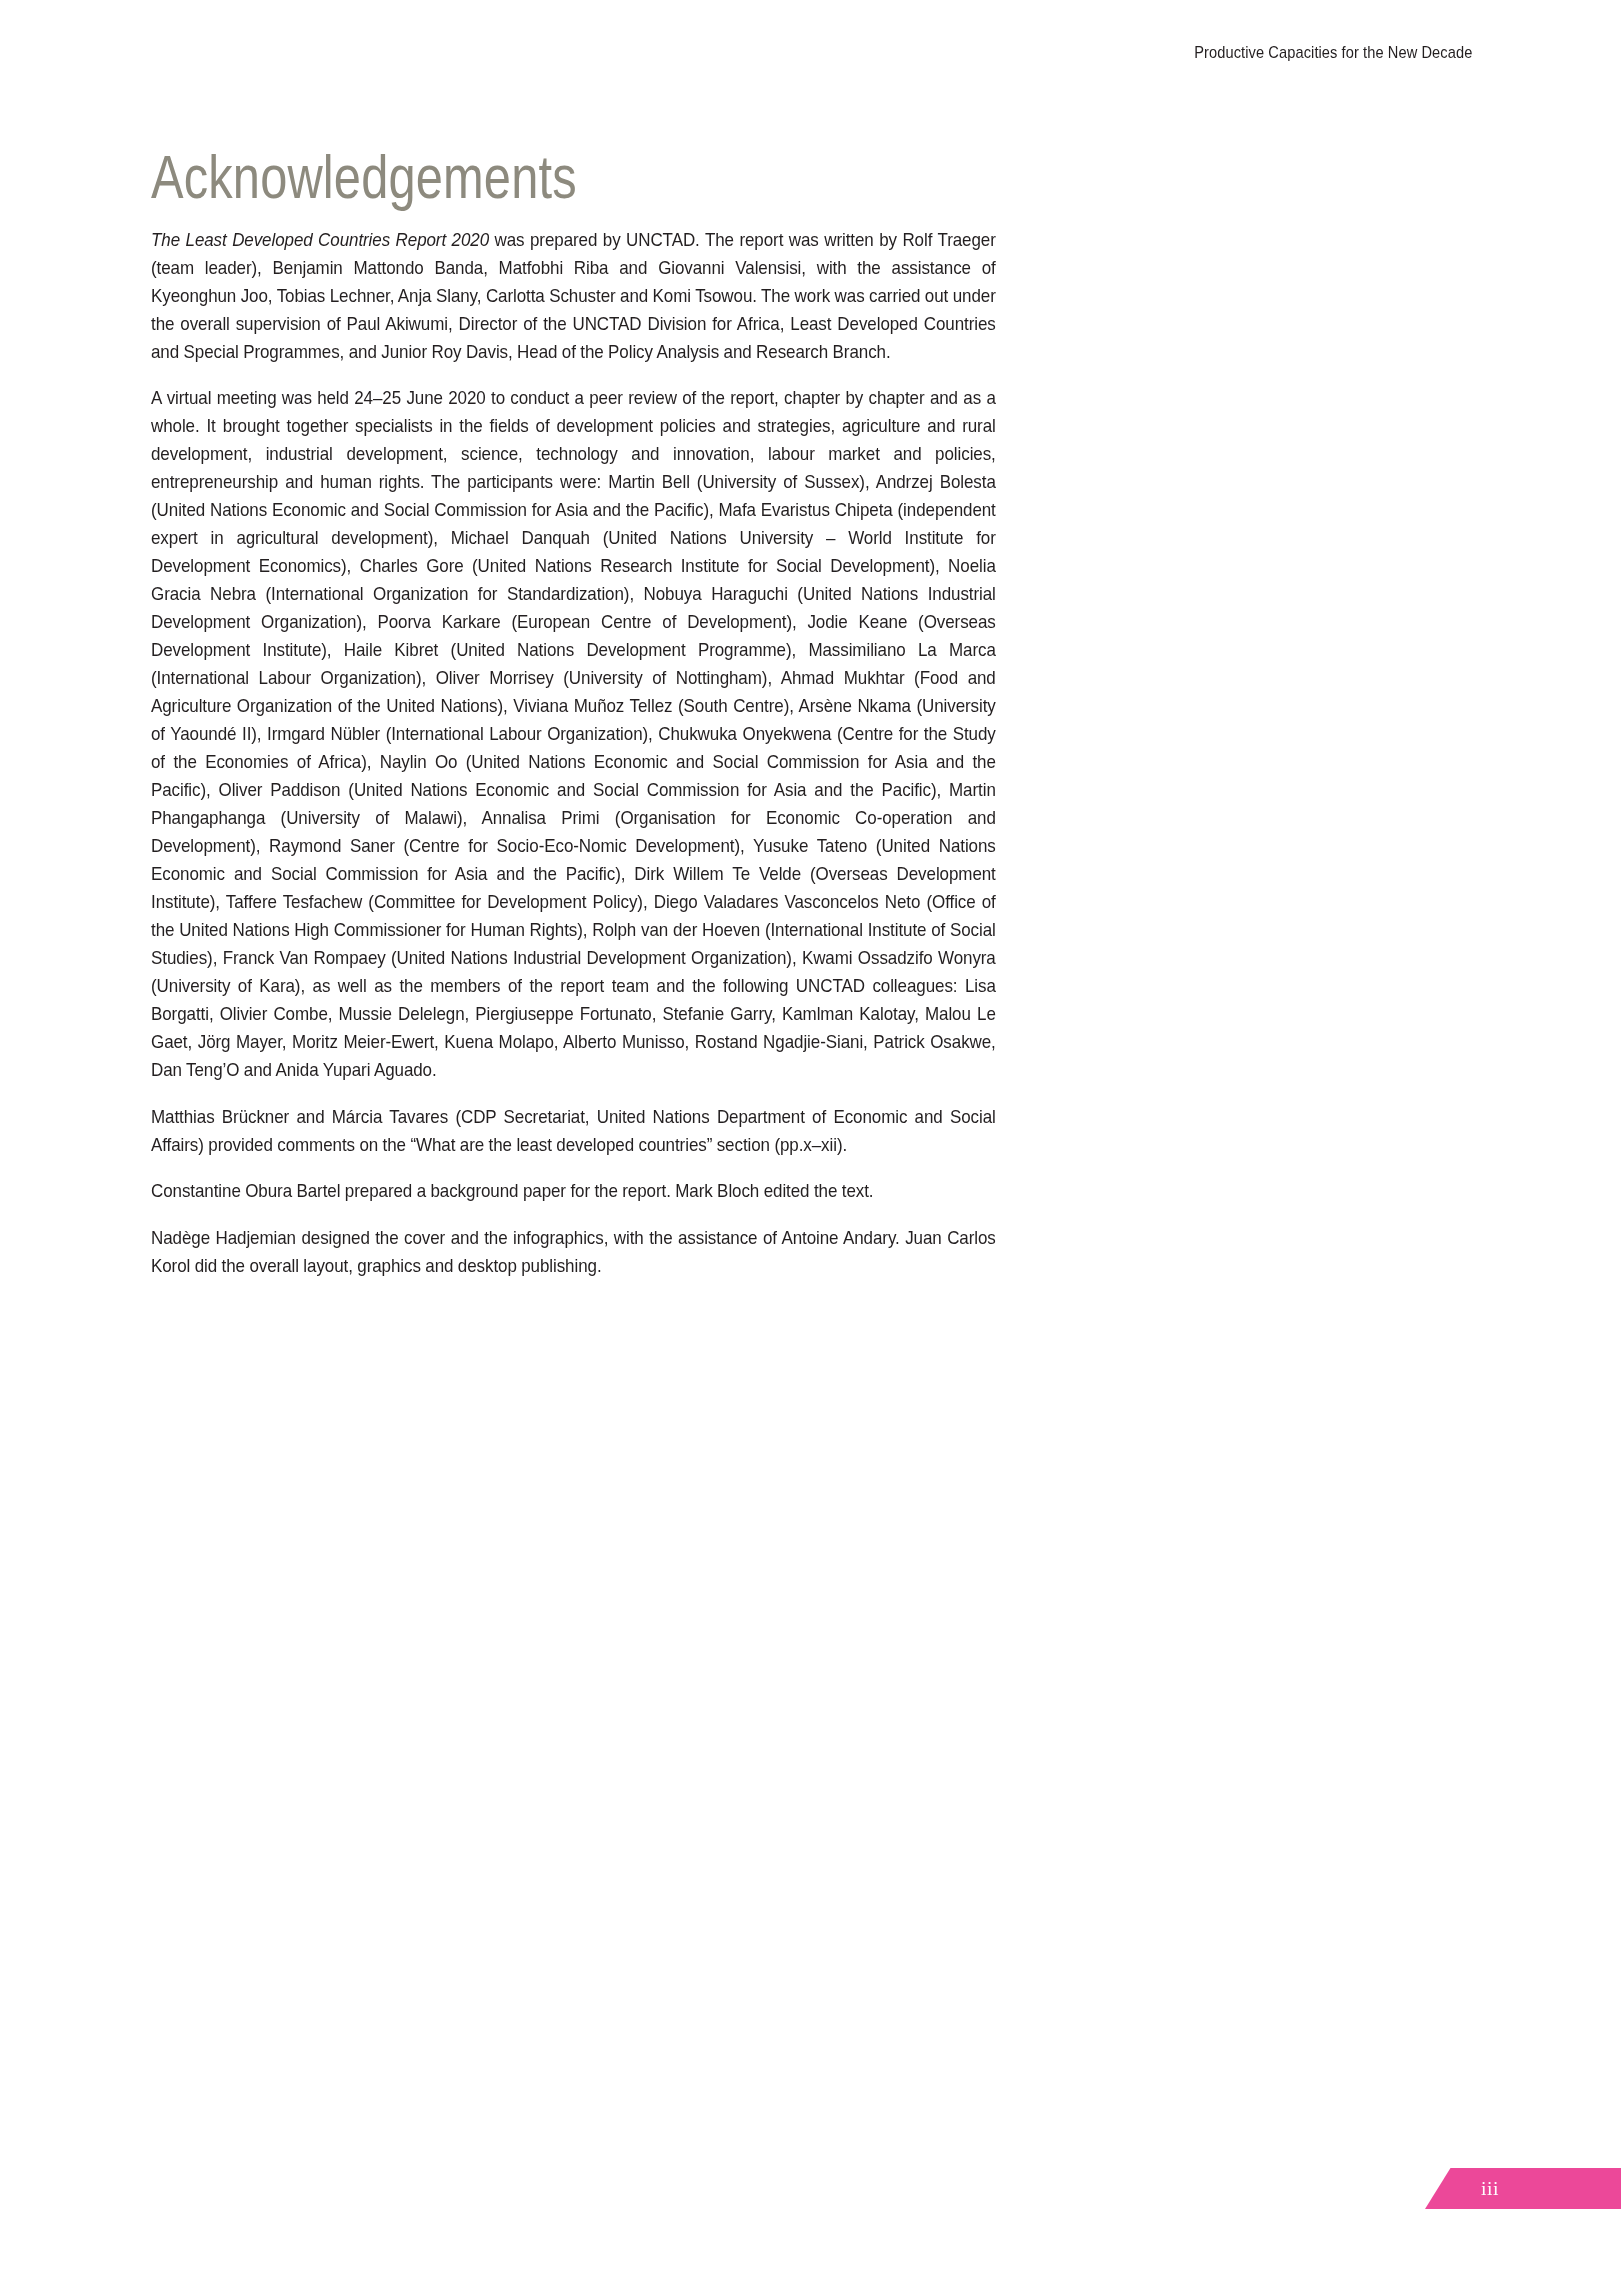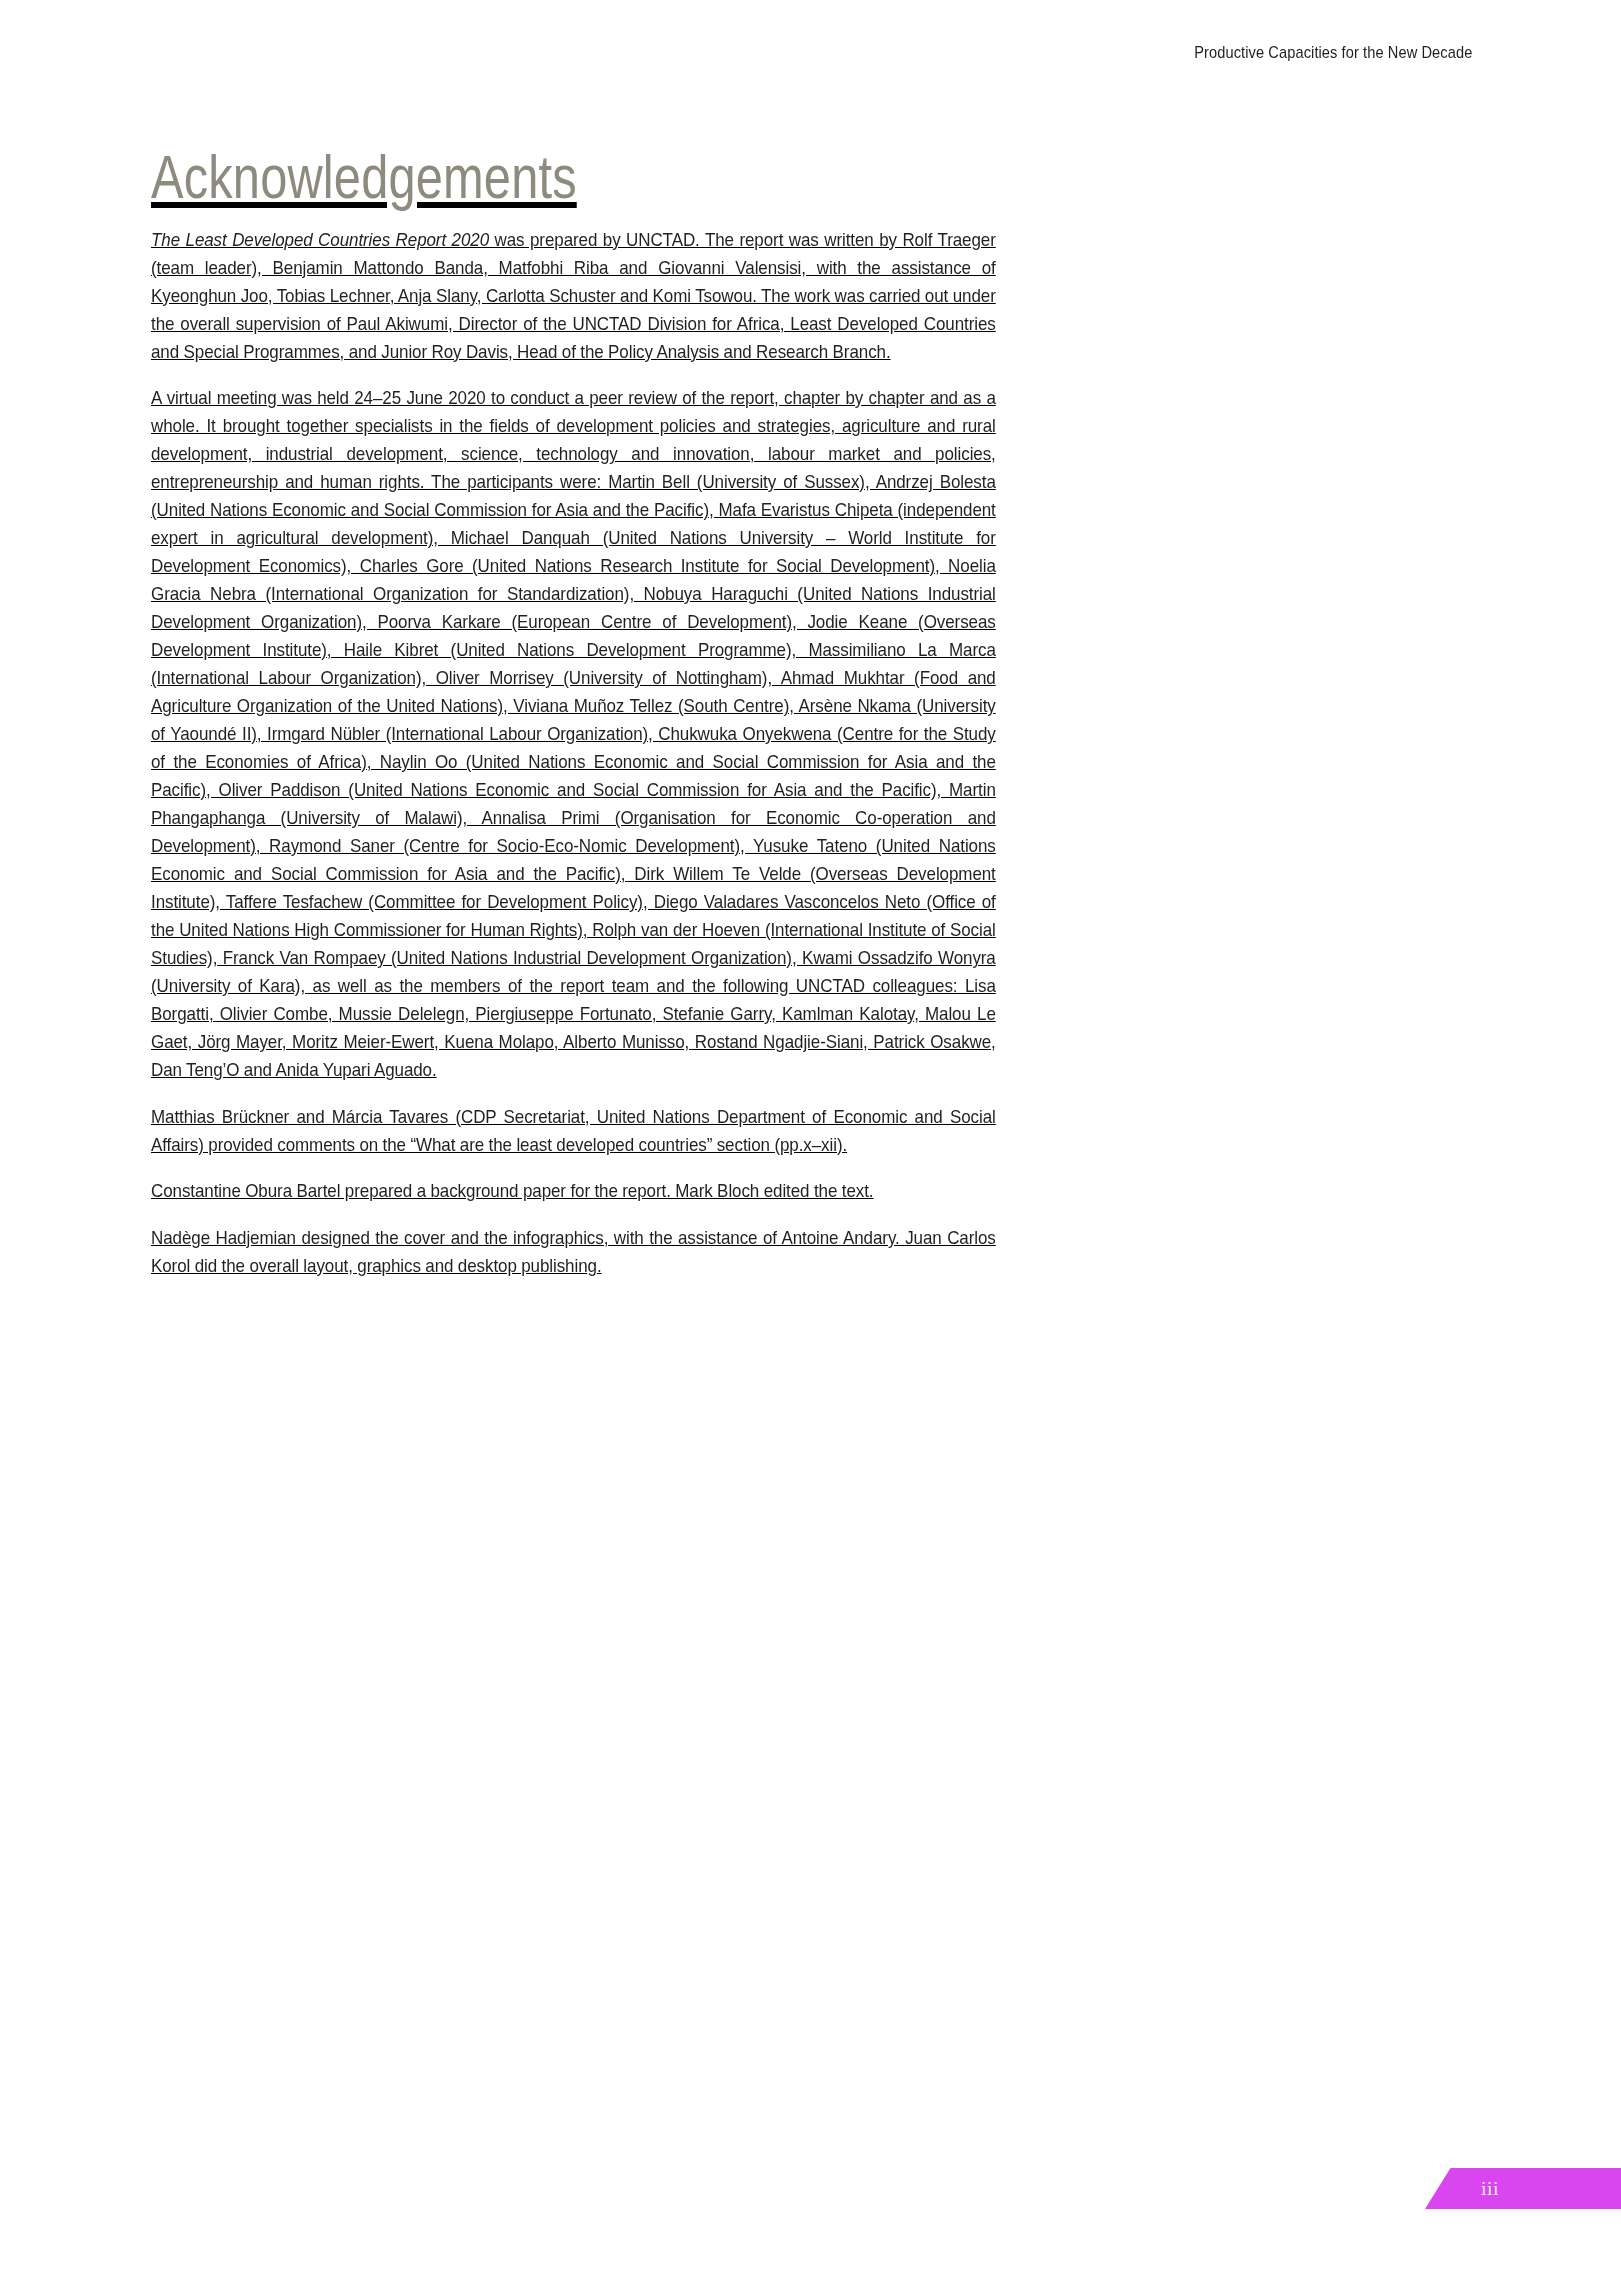--- a/index.html
+++ b/index.html
@@ -34,21 +34,20 @@
     transform-origin: right center;
     white-space: nowrap;
   }
 
   
   .content {
     position: absolute;
     left: 151px;
     top: 147px;
     width: 845px;
-    text-decoration: underline;
   }
 
   .page-title {
     font-family: "Liberation Sans", sans-serif;
     font-size: 61px;
     line-height: 1.0;
     font-weight: 400;
     color: #8d8a7e;
     margin: 0 0 17.6px 0;
     letter-spacing: 0.2px;
@@ -85,21 +84,21 @@
     font-style: italic;
   }
 
   
   .page-tab {
     position: absolute;
     right: 0;
     bottom: 84px;
     height: 41px;
     width: 196px;
-    background: #d946ef;
+    background: #ec4899;
     -webkit-clip-path: polygon(25.5px 0, 100% 0, 100% 100%, 0 100%);
     clip-path: polygon(25.5px 0, 100% 0, 100% 100%, 0 100%);
     display: flex;
     align-items: center;
   }
 
   .page-tab .folio {
     font-family: "Liberation Serif", serif;
     font-size: 19.6px;
     color: #ffffff;

